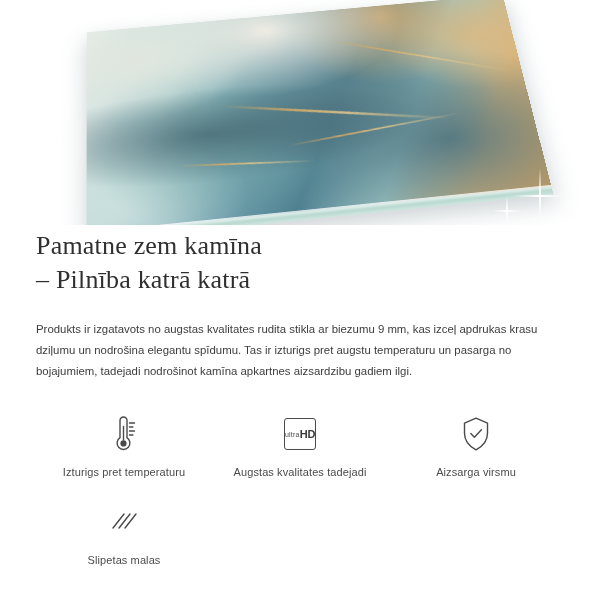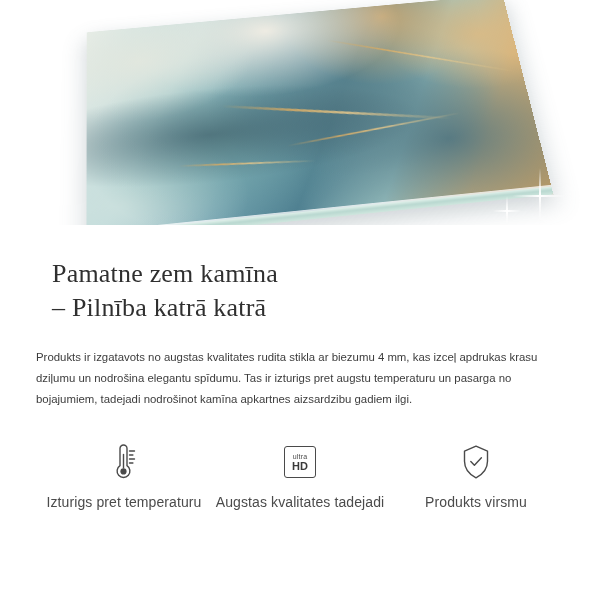--- a/index.html
+++ b/index.html
@@ -99,22 +99,22 @@
   .sp2 { left: 492px; top: 196px; width: 30px; height: 30px; }
   .sp2 .s-h { left: 0; top: 14px; width: 30px; height: 1.5px; }
   .sp2 .s-v { left: 14px; top: 0; width: 1.5px; height: 30px;
     background: linear-gradient(180deg, rgba(255,255,255,0) 0%, #ffffff 50%, rgba(255,255,255,0) 100%); }
 
   
   .content {
     padding: 0 36px;
   }
   .headline {
-    margin: 16px;
-    padding-top: 16px;
+    margin: 0;
+    padding-top: 4px;
     font-family: "Liberation Serif", serif;
     font-weight: 400;
     font-size: 26px;
     line-height: 34px;
     color: #2f2f2f;
     letter-spacing: .2px;
   }
   .headline .line2 { display: block; }
   .body-copy {
     margin: 22px 0 0 0;
@@ -139,34 +139,34 @@
   }
   .feature-icon {
     height: 44px;
     display: flex;
     align-items: center;
     justify-content: center;
     color: #4a4a4a;
   }
   .feature-label {
     margin-top: 10px;
-    font-size: 14px;
+    font-size: 11px;
     color: #4b4b4b;
     text-align: center;
     letter-spacing: .1px;
   }
   .uhd-box {
     width: 30px;
     height: 30px;
     border: 1.6px solid #4a4a4a;
     border-radius: 3px;
     display: flex;
-    flex-direction: column;
+    flex-direction: row;
     align-items: center;
-    justify-content: center;
+    justify-content: space-between;
     line-height: 1;
   }
   .uhd-top {
     font-size: 7px;
     letter-spacing: .2px;
     color: #4a4a4a;
   }
   .uhd-bottom {
     font-size: 11px;
     font-weight: bold;
@@ -201,21 +201,21 @@
     </div>
   </div>
 
   <div class="content">
 
     <h1 class="headline">
       <span>Pamatne zem kamīna</span>
       <span class="line2">– Pilnība katrā katrā</span>
     </h1>
 
-    <p class="body-copy">Produkts ir izgatavots no augstas kvalitates rudita stikla ar biezumu 4 mm, kas izceļ apdrukas krasu dziļumu un nodrošina elegantu spīdumu. Tas ir izturigs pret augstu temperaturu un pasarga no bojajumiem, tadejadi nodrošinot kamīna apkartnes aizsardzibu gadiem ilgi.</p>
+    <p class="body-copy">Produkts ir izgatavots no augstas kvalitates rudita stikla ar biezumu 9 mm, kas izceļ apdrukas krasu dziļumu un nodrošina elegantu spīdumu. Tas ir izturigs pret augstu temperaturu un pasarga no bojajumiem, tadejadi nodrošinot kamīna apkartnes aizsardzibu gadiem ilgi.</p>
 
     <div class="features">
 
       <div class="feature">
         <div class="feature-icon">
           <svg width="34" height="40" viewBox="0 0 34 40" fill="none" stroke="#4a4a4a" stroke-width="1.4" stroke-linecap="round">
             <path d="M13 6.5a3.5 3.5 0 0 1 7 0v17.2a6.4 6.4 0 1 1-7 0z"></path>
             <path d="M16.5 12.5v13.4"></path>
             <circle cx="16.5" cy="29.4" r="3.1" fill="#4a4a4a" stroke="none"></circle>
             <path d="M22.5 9h5M22.5 13h3.4M22.5 17h5M22.5 21h3.4"></path>
@@ -234,21 +234,31 @@
         <div class="feature-label">Augstas kvalitates tadejadi</div>
       </div>
 
       <div class="feature">
         <div class="feature-icon">
           <svg width="34" height="40" viewBox="0 0 34 40" fill="none" stroke="#4a4a4a" stroke-width="1.4" stroke-linecap="round" stroke-linejoin="round">
             <path d="M17 4.2 5.5 9.1v10.1c0 7.6 5 13.2 11.5 16.6 6.5-3.4 11.5-9 11.5-16.6V9.1z"></path>
             <path d="M11.8 19.6l3.6 3.7 7-7.6"></path>
           </svg>
         </div>
-        <div class="feature-label">Produkts virsmu</div>
-      </div>
-
-
+        <div class="feature-label">Aizsarga virsmu</div>
+      </div>
+
+
+      <div class="feature">
+        <div class="feature-icon">
+          <svg width="40" height="34" viewBox="0 0 40 34" fill="none" stroke="#4a4a4a" stroke-width="1.4" stroke-linecap="round">
+            <path d="M9 23 20 9"></path>
+            <path d="M15 23 26 9"></path>
+            <path d="M21 23 32 9"></path>
+          </svg>
+        </div>
+        <div class="feature-label">Slipetas malas</div>
+      </div>
 
 
     </div>
   </div>
 </div>
 
 </body></html>

